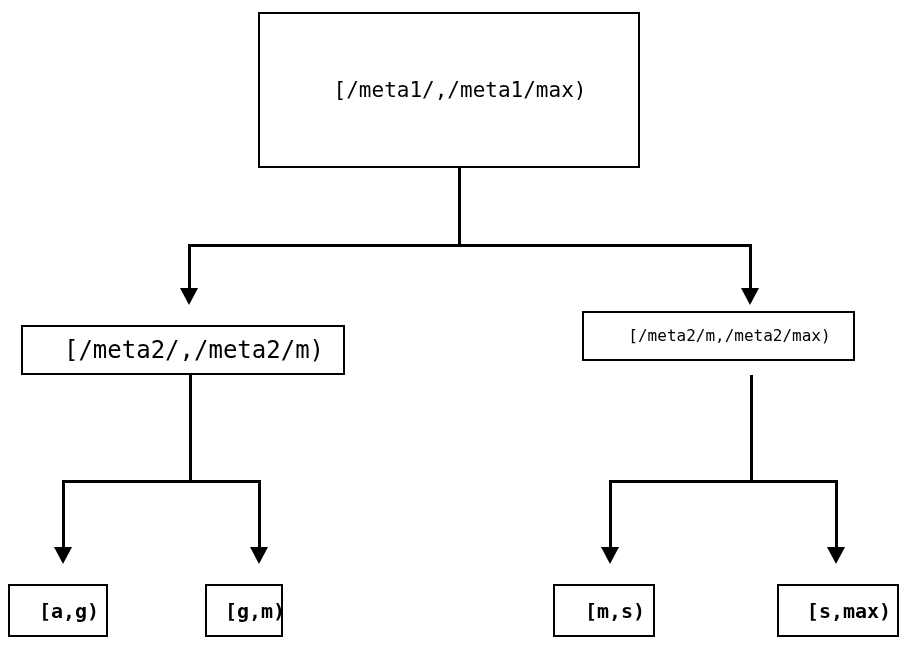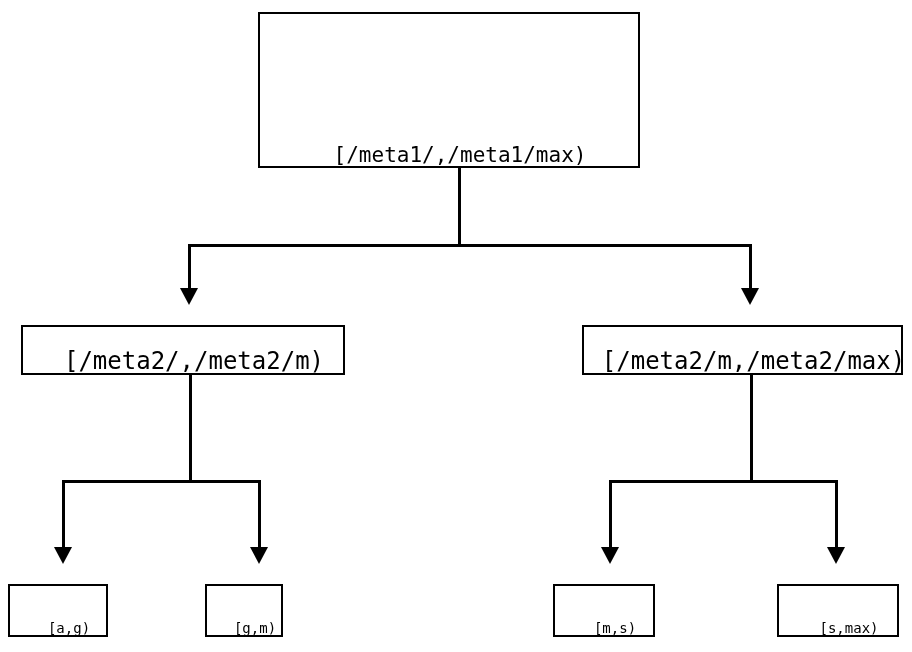--- a/index.html
+++ b/index.html
@@ -15,21 +15,21 @@
     background: #ffffff;
     overflow: hidden;
     font-family: "DejaVu Sans Mono", "Liberation Mono", monospace;
   }
   .node {
     position: absolute;
     box-sizing: border-box;
     border: 2px solid #000000;
     background: #ffffff;
     display: flex;
-    align-items: flex-end;
+    align-items: center;
     justify-content: center;
     color: #000000;
     white-space: pre;
     letter-spacing: 0px;
     padding-left: 22px;
   }
   .node-label {
     display: block;
     line-height: 1;
     color: #000000;
@@ -43,29 +43,30 @@
   }
   .node-mid-left {
     left: 21px;
     top: 325px;
     width: 324px;
     height: 50px;
     font-size: 24px;
   }
   .node-mid-right {
     left: 582px;
-    top: 325px;
-    width: 321px;
+    top: 311px;
+    width: 273px;
     height: 50px;
-    font-size: 24px;
+    font-size: 16px;
   }
   .node-leaf {
     top: 584px;
     height: 53px;
-    font-size: 14px;
+    font-size: 20px;
+    font-weight: bold;
   }
   .node-leaf-1 { left: 8px;   width: 100px; }
   .node-leaf-2 { left: 205px; width: 78px; }
   .node-leaf-3 { left: 553px; width: 102px; }
   .node-leaf-4 { left: 777px; width: 122px; }
 
   .edge-v, .edge-h {
     position: absolute;
     background: #000000;
   }

